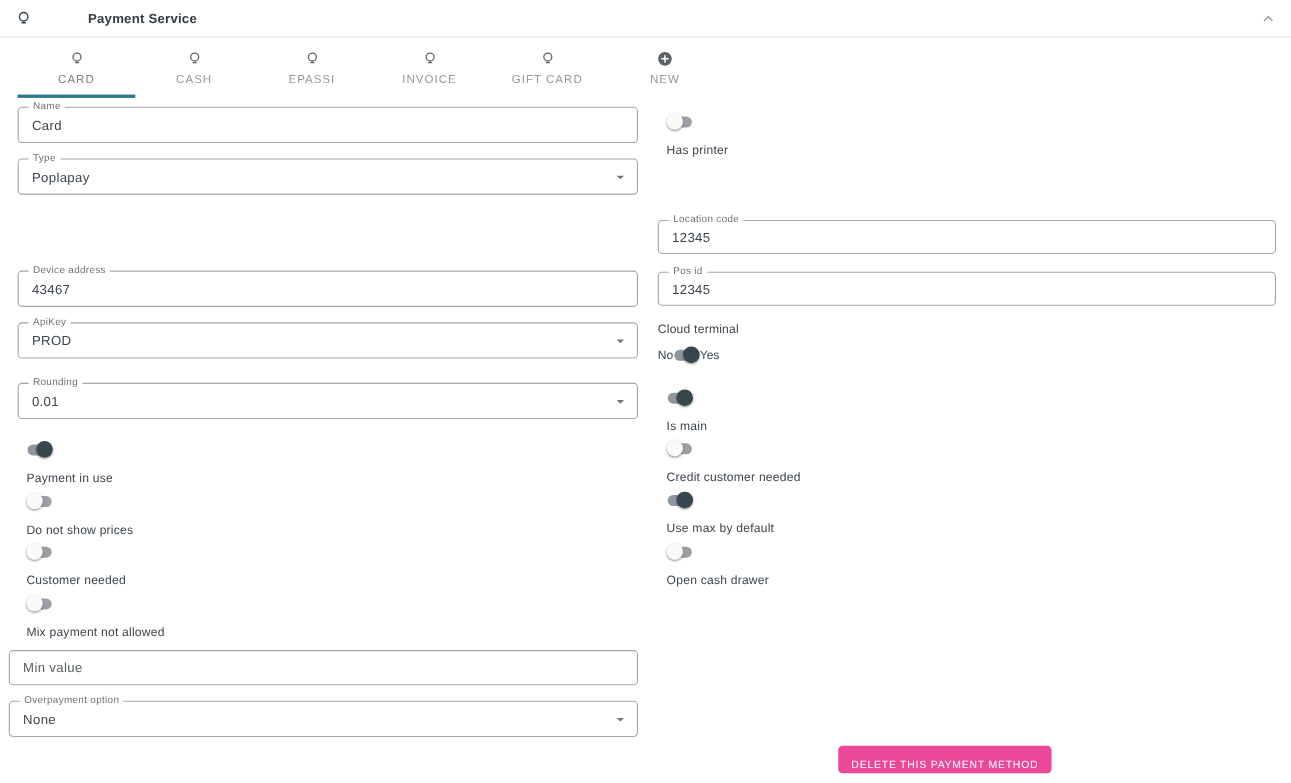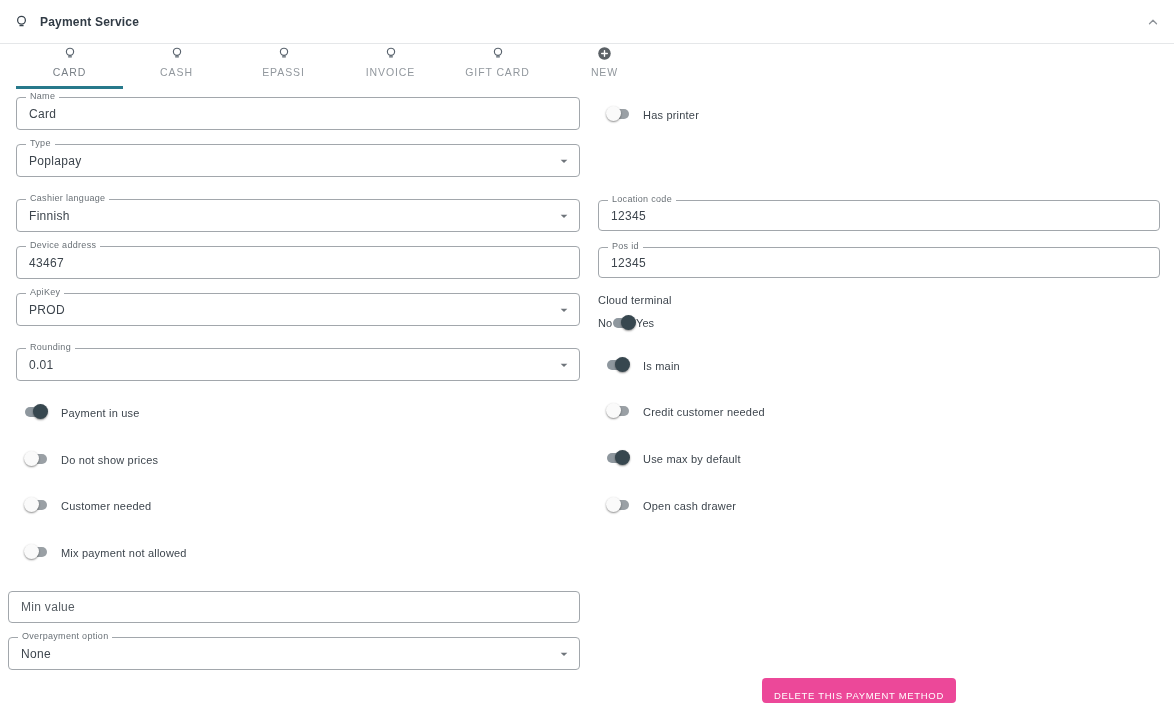--- a/index.html
+++ b/index.html
@@ -1,20 +1,20 @@
 <!DOCTYPE html>
 <html><head>
 <meta charset="utf-8">
 <style>
   html,body { margin:0; padding:0; background:#fff; font-family:"Liberation Sans", sans-serif; }
   .app { position:relative; width:1174px; height:712px; background:#fff; overflow:hidden; }
 
   
-  .appbar { position:absolute; top:0; left:0; right:0; height:44px; border-bottom:1px solid #e5e7e9;
-            display:flex; align-items:center; padding:0 14px; box-sizing:border-box; background:#fff; }
+  .appbar { position:absolute; top:0; left:0; right:0; height:34px; border-bottom:1px solid #e5e7e9;
+            display:flex; align-items:center; padding:0 14px; box-sizing:border-box; background:#fff;gap:40px; }
   .appbar-icon { display:flex; color:#37424c; }
   .appbar-title { font-size:12px; font-weight:700; color:#313b45; margin-left:11px; letter-spacing:.2px; }
   .appbar-chevron { margin-left:auto; display:flex; color:#8d9298; cursor:pointer; }
 
   
   .tabs { position:absolute; top:31px; left:16px; height:58px; display:flex; }
   .tab { width:107px; display:flex; flex-direction:column; align-items:center; justify-content:center;
          gap:5px; cursor:pointer; position:relative; box-sizing:border-box; padding-top:4px; }
   .tab-icon { height:15px; display:flex; color:#5a646e; }
   .tab-label { font-size:10.5px; letter-spacing:.9px; color:#92989e; }
@@ -32,21 +32,21 @@
   .field-input { position:absolute; inset:0; border:none; outline:none; background:transparent;
                  font-family:"Liberation Sans",sans-serif; font-size:12px; color:#3d454d; padding:0 12px;
                  width:100%; height:100%; box-sizing:border-box; letter-spacing:.3px; }
   .field-input::placeholder { color:#565d63; opacity:1; }
   .field-value { position:absolute; left:12px; top:50%; transform:translateY(-50%); font-size:12px;
                  color:#3d454d; letter-spacing:.3px; }
   .caret { position:absolute; right:7px; top:50%; transform:translateY(-50%); display:flex; color:#6f757b; }
   .select { cursor:pointer; }
 
   
-  .toggle-row { position:absolute; display:flex; align-items:flex-end; gap:13px; height:18px; }
+  .toggle-row { position:absolute; display:flex; align-items:flex-start; gap:13px; height:18px;flex-direction:column; }
   .toggle-label { font-size:11px; color:#3d454d; letter-spacing:.2px; white-space:nowrap; }
   .toggle { position:relative; width:24px; height:15px; display:inline-block; flex:0 0 auto; cursor:pointer; }
   .toggle .track { position:absolute; left:1px; top:2.5px; width:22px; height:10px; border-radius:5px; background:#9aa0a5; }
   .toggle .thumb { position:absolute; left:0; top:0; width:15px; height:15px; border-radius:50%;
                    background:#fafafa; box-shadow:0 1px 2px rgba(0,0,0,.45); transition:left .1s; }
   .toggle.on .thumb { left:9px; background:#37474f; }
   .toggle.on .track { background:#8e979e; }
 
   .cloud-block { position:absolute; }
   .cloud-title { font-size:11px; color:#3d454d; letter-spacing:.2px; }
@@ -151,29 +151,20 @@
     <div class="field select" style="left:16px;top:54px;width:564px">
       <span class="field-label">Type</span>
       <span class="field-value">Poplapay</span>
       <span class="caret">
           <svg width="16" height="16" viewBox="0 0 24 24">
             <path d="M7 10l5 5 5-5z" fill="currentColor"></path>
           </svg>
         </span>
     </div>
 
-    <div class="field select" style="left:16px;top:109px;width:564px">
-      <span class="field-label">Cashier language</span>
-      <span class="field-value">Finnish</span>
-      <span class="caret">
-          <svg width="16" height="16" viewBox="0 0 24 24">
-            <path d="M7 10l5 5 5-5z" fill="currentColor"></path>
-          </svg>
-        </span>
-    </div>
 
     <div class="field" style="left:598px;top:110px;width:562px;height:31px">
       <span class="field-label">Location code</span>
       <input class="field-input" value="12345" style="">
     </div>
 
     <div class="field" style="left:16px;top:156px;width:564px">
       <span class="field-label">Device address</span>
       <input class="field-input" value="43467" style="">
     </div>

